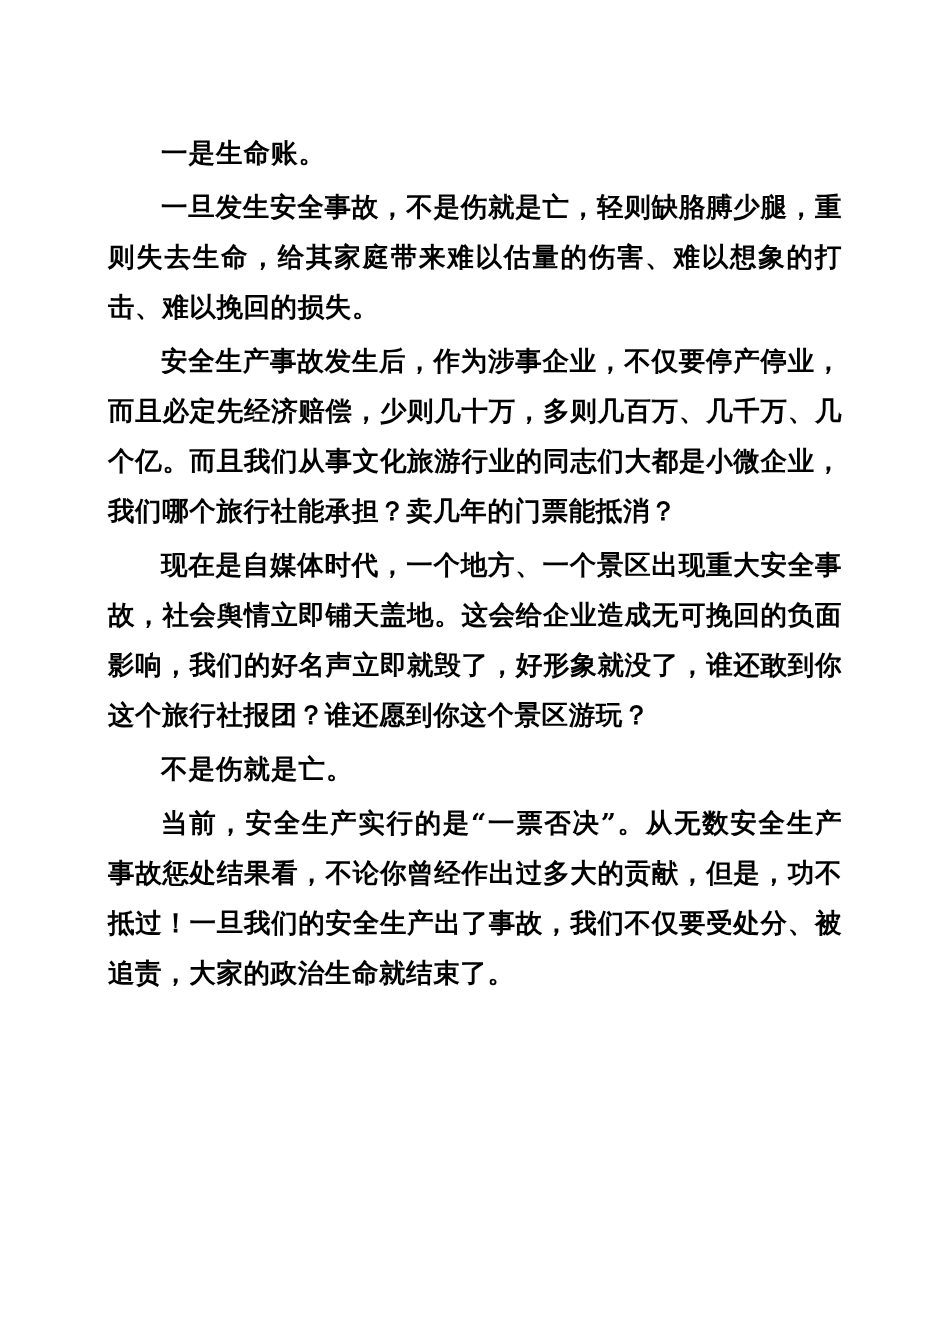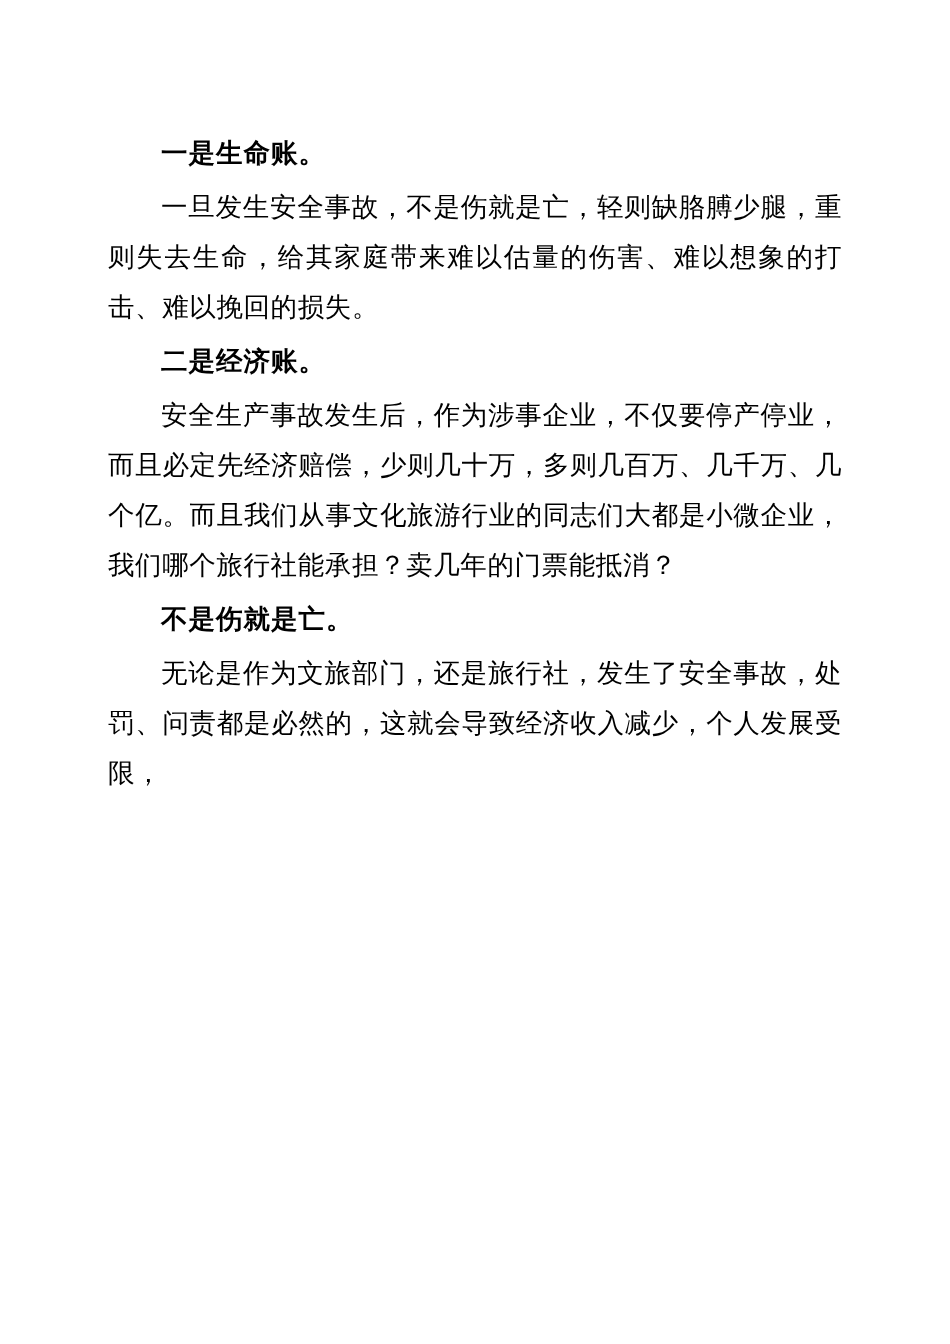--- a/index.html
+++ b/index.html
@@ -33,34 +33,34 @@
     text-indent: 2em;
     letter-spacing: 0.6px;
     word-break: break-all;
   }
   p.heading {
     font-weight: bold;
     font-family: "DejaVu Sans", "Liberation Sans", sans-serif;
     letter-spacing: 1px;
   }
   p.body-text {
-    font-weight: normal;
+    font-weight: bold;
   }
 </style>
 </head>
 <body>
 
 <div class="page">
   <div class="doc-body">
 
     <p class="heading">一是生命账。</p>
     <p class="body-text">一旦发生安全事故，不是伤就是亡，轻则缺胳膊少腿，重则失去生命，给其家庭带来难以估量的伤害、难以想象的打击、难以挽回的损失。</p>
 
-    <p class="heading">二是经济账。</p>
     <p class="body-text">安全生产事故发生后，作为涉事企业，不仅要停产停业，而且必定先经济赔偿，少则几十万，多则几百万、几千万、几个亿。而且我们从事文化旅游行业的同志们大都是小微企业，我们哪个旅行社能承担？卖几年的门票能抵消？</p>
 
+    <p class="body-text">现在是自媒体时代，一个地方、一个景区出现重大安全事故，社会舆情立即铺天盖地。这会给企业造成无可挽回的负面影响，我们的好名声立即就毁了，好形象就没了，谁还敢到你这个旅行社报团？谁还愿到你这个景区游玩？</p>
 
     <p class="heading">不是伤就是亡。</p>
+    <p class="body-text">当前，安全生产实行的是“一票否决”。从无数安全生产事故惩处结果看，不论你曾经作出过多大的贡献，但是，功不抵过！一旦我们的安全生产出了事故，我们不仅要受处分、被追责，大家的政治生命就结束了。</p>
 
-    <p class="body-text">无论是作为文旅部门，还是旅行社，发生了安全事故，处罚、问责都是必然的，这就会导致经济收入减少，个人发展受限，</p>
 
   </div>
 </div>
 
 </body></html>

